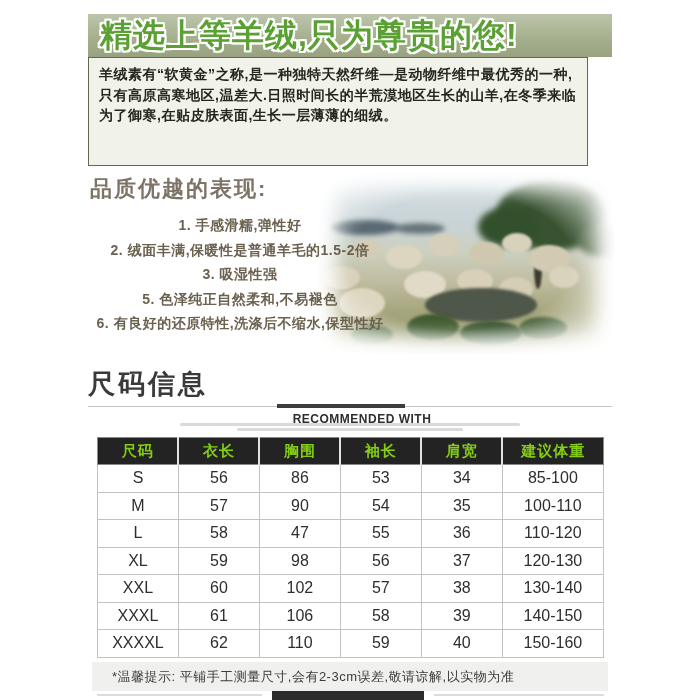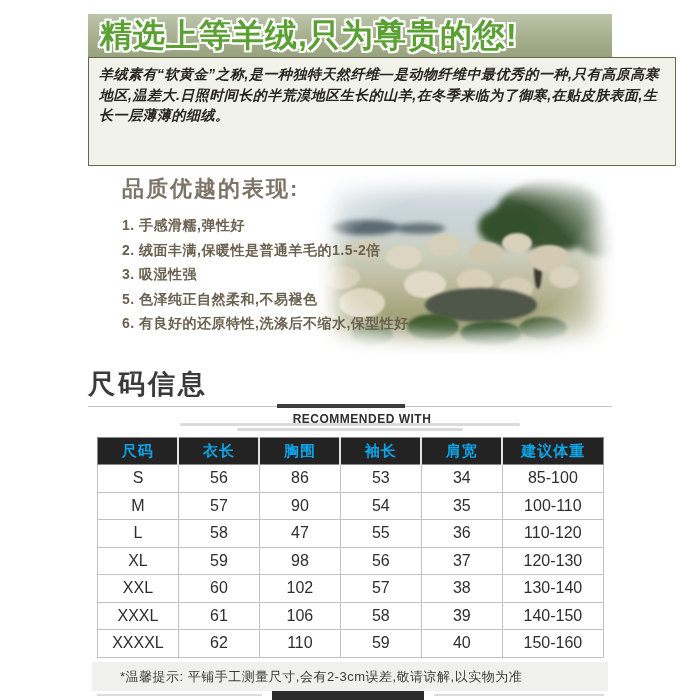--- a/index.html
+++ b/index.html
@@ -14,30 +14,30 @@
     display:flex; align-items:center; padding-left:12px;
   }
   .banner-title {
     font-size:32px; font-weight:bold; color:#5ba033; letter-spacing:1px;
     text-shadow:-2px -2px 0 #fff,2px -2px 0 #fff,-2px 2px 0 #fff,2px 2px 0 #fff,
                 -2px 0 0 #fff,2px 0 0 #fff,0 -2px 0 #fff,0 2px 0 #fff;
   }
 
   
   .intro-box {
-    position:absolute; left:88px; top:57px; width:588px; height:109px;
+    position:absolute; left:88px; top:57px; width:500px; height:109px;
     background:#f1f3ea; border:1px solid #65694c; padding:6px 10px 0 10px;
     font-size:14px; font-weight:bold; color:#26261e; line-height:20.5px;
-    letter-spacing:.5px; overflow:hidden;font-style:italic;
-  }
-
-  
-  .quality { position:absolute; left:90px; top:174px; width:300px; z-index:2;margin-left:32px; }
+    letter-spacing:.5px; overflow:hidden;
+  }
+
+  
+  .quality { position:absolute; left:90px; top:174px; width:300px; z-index:2; }
   .quality-heading { font-size:22px; font-weight:bold; color:#7d7468; letter-spacing:2px; margin-bottom:9px; }
-  .quality-list { list-style:none; }
+  .quality-list { list-style:none;text-align:center; }
   .quality-list li {
     font-size:14px; font-weight:bold; color:#6b6150; line-height:24.5px;
     padding-left:18px; text-indent:-18px; letter-spacing:.5px;
   }
 
   
   .photo { position:absolute; left:318px; top:170px; width:296px; height:184px; z-index:1; overflow:hidden;
     background:linear-gradient(180deg,#d6dfe2 0%,#c9d4d8 28%,#ccd0bf 45%,#c0bda2 60%,#a7a77e 76%,#8e9364 100%);
   }
   .photo .shape { position:absolute; border-radius:50%; }
@@ -59,34 +59,34 @@
     font-size:12px; font-weight:bold; color:#2e2e2e; letter-spacing:.5px;
   }
   .tiny-line { position:absolute; background:#dadada; border-radius:2px; }
   .tiny-line.l1 { left:180px; top:423px; width:340px; height:3px; }
   .tiny-line.l2 { left:237px; top:428px; width:226px; height:3px; }
 
   
   .size-table-wrap { position:absolute; left:97px; top:437px; width:507px; }
   table { border-collapse:collapse; width:507px; table-layout:fixed; border:1px solid #9b9b9b; }
   th {
-    background:#232323; color:#0ea5e9; font-size:15px; font-weight:bold;
+    background:#232323; color:#84cc16; font-size:15px; font-weight:bold;
     height:27px; border:1px solid #8a8a8a; letter-spacing:1px;
   }
   th + th { border-left:2px solid #e2e2e2;margin-left:24px; }
   td {
     height:27.5px; text-align:center; font-size:16px; color:#2e2e2e;
     border:1px solid #c2c2c2; background:#fff;
   }
 
   
   .note-strip {
     position:absolute; left:92px; top:662px; width:516px; height:29px;
     background:#f0f0ef; font-size:13px; color:#3c3c3c; line-height:29px;
-    padding-left:28px; letter-spacing:.5px;
+    padding-left:20px; letter-spacing:.5px;
   }
 
   
   .bottom-bar { position:absolute; left:272px; top:691px; width:152px; height:12px; background:#2c2c2c; }
   .bottom-line { position:absolute; top:694px; height:2px; background:#dcdcdc; }
   .bottom-line.left  { left:97px;  width:165px; }
   .bottom-line.right { left:434px; width:170px; }
 </style>
 </head>
 <body>

